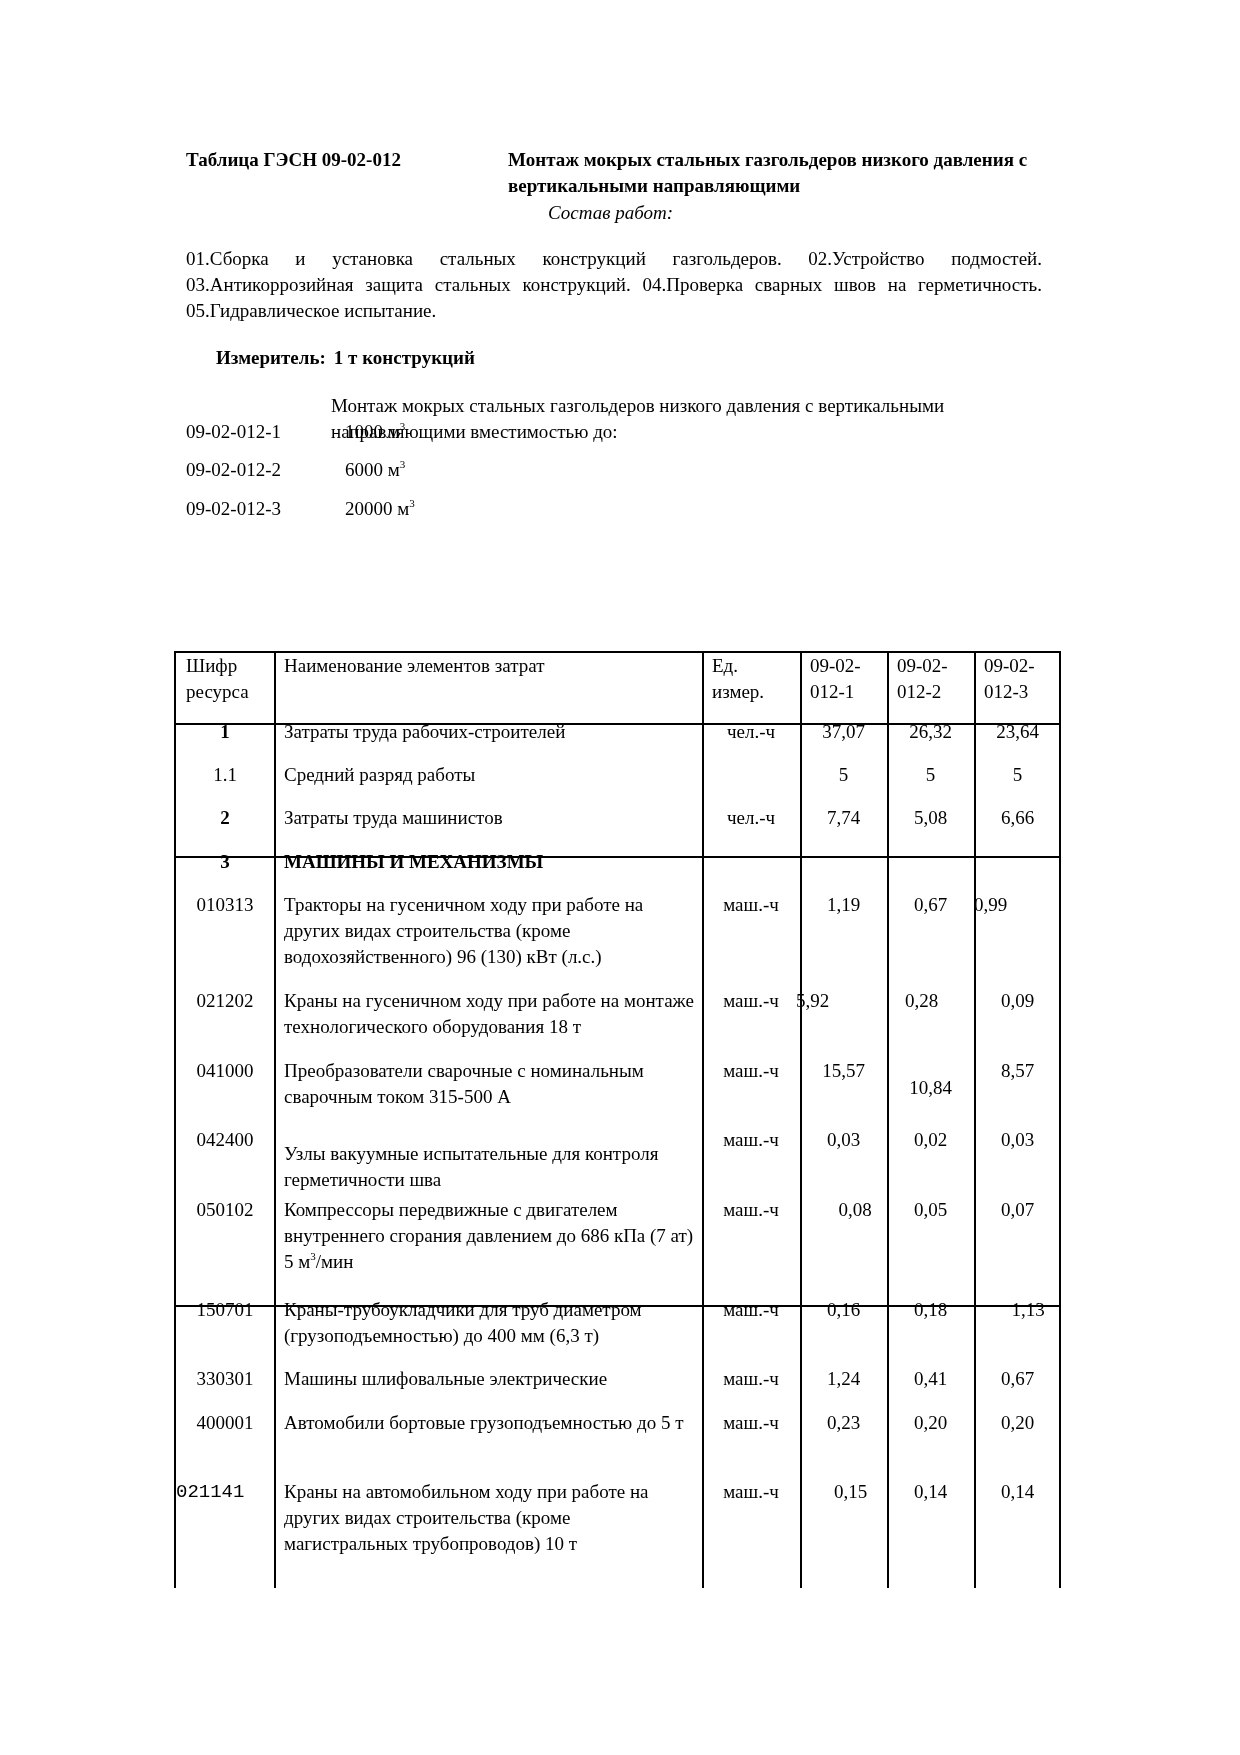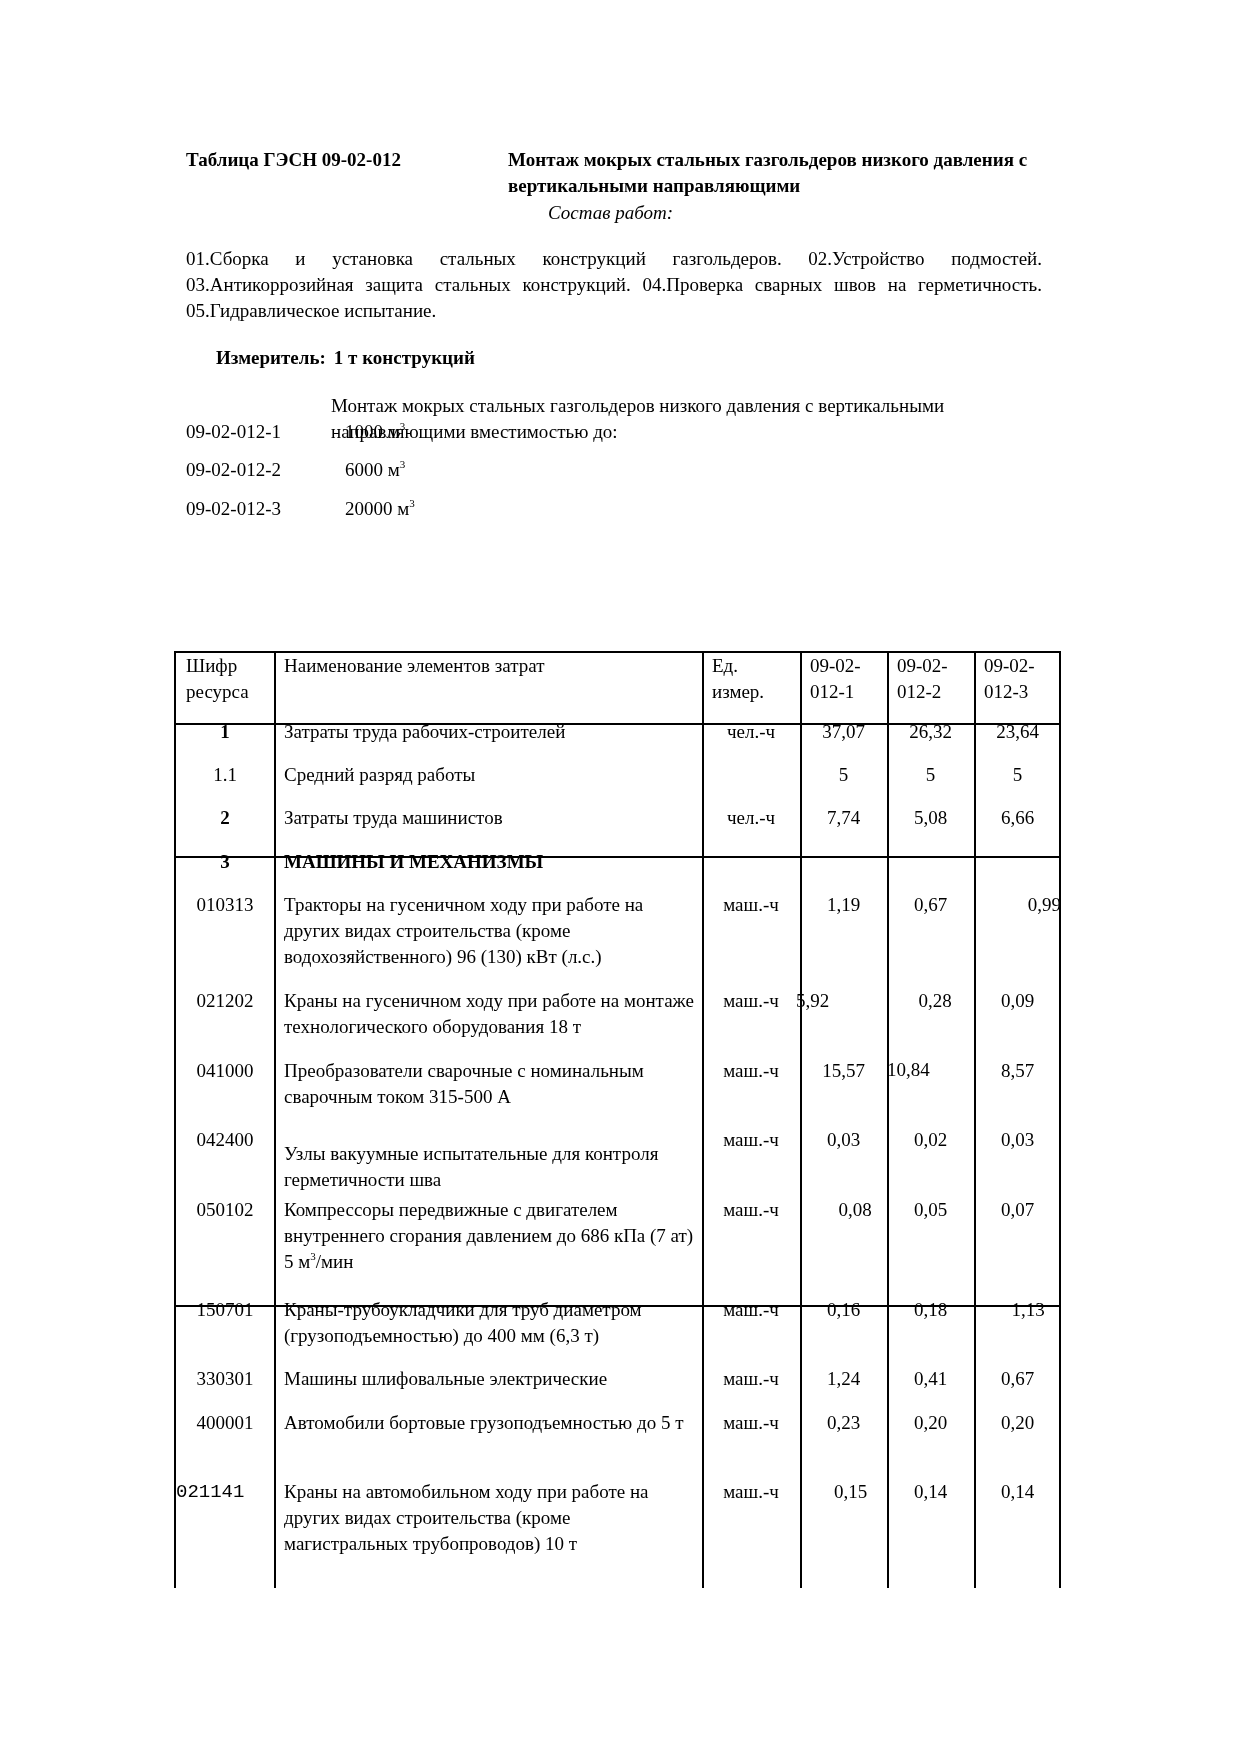--- a/index.html
+++ b/index.html
@@ -137,34 +137,34 @@
   <div class="cell" style="left:798px; width:87px; top:152px; text-align:center;">6,66</div>
 
   <div class="cell bold" style="left:0; width:98px; top:196px; text-align:center;">3</div>
   <div class="cell bold" style="left:108px; width:410px; top:196px;">МАШИНЫ И МЕХАНИЗМЫ</div>
 
   <div class="cell" style="left:0; width:98px; top:239px; text-align:center;">010313</div>
   <div class="cell" style="left:108px; width:410px; top:239px;">Тракторы на гусеничном ходу при работе на других видах строительства (кроме водохозяйственного) 96 (130) кВт (л.с.)</div>
   <div class="cell" style="left:526px; width:98px; top:239px; text-align:center;">маш.-ч</div>
   <div class="cell" style="left:624px; width:87px; top:239px; text-align:center;">1,19</div>
   <div class="cell" style="left:711px; width:87px; top:239px; text-align:center;">0,67</div>
-  <div class="cell" style="left:798px; width:87px; top:239px; text-align:right;">0,99</div>
+  <div class="cell" style="left:798px; width:87px; top:239px; text-align:left;">0,99</div>
 
   <div class="cell" style="left:0; width:98px; top:335px; text-align:center;">021202</div>
   <div class="cell" style="left:108px; width:410px; top:335px;">Краны на гусеничном ходу при работе на монтаже технологического оборудования 18 т</div>
   <div class="cell" style="left:526px; width:98px; top:335px; text-align:center;">маш.-ч</div>
   <div class="cell" style="left:593px; width:87px; top:335px; text-align:center;">5,92</div>
-  <div class="cell" style="left:711px; width:96px; top:335px; text-align:center;">0,28</div>
+  <div class="cell" style="left:729px; width:96px; top:335px; text-align:left;">0,28</div>
   <div class="cell" style="left:798px; width:87px; top:335px; text-align:center;">0,09</div>
 
   <div class="cell" style="left:0; width:98px; top:405px; text-align:center;">041000</div>
   <div class="cell" style="left:108px; width:410px; top:405px;">Преобразователи сварочные с номинальным сварочным током 315-500 А</div>
   <div class="cell" style="left:526px; width:98px; top:405px; text-align:center;">маш.-ч</div>
   <div class="cell" style="left:624px; width:87px; top:405px; text-align:center;">15,57</div>
-  <div class="cell" style="left:711px; width:87px; top:404px; ">10,84</div>
+  <div class="cell" style="left:711px; width:87px; top:422px; text-align:center;">10,84</div>
   <div class="cell" style="left:798px; width:87px; top:405px; text-align:center;">8,57</div>
 
   <div class="cell" style="left:0; width:98px; top:474px; text-align:center;">042400</div>
   <div class="cell" style="left:108px; width:410px; top:488px;">Узлы вакуумные испытательные для контроля герметичности шва</div>
   <div class="cell" style="left:526px; width:98px; top:474px; text-align:center;">маш.-ч</div>
   <div class="cell" style="left:624px; width:87px; top:474px; text-align:center;">0,03</div>
   <div class="cell" style="left:711px; width:87px; top:474px; text-align:center;">0,02</div>
   <div class="cell" style="left:798px; width:87px; top:474px; text-align:center;">0,03</div>
 
   <div class="cell" style="left:0; width:98px; top:544px; text-align:center;">050102</div>

